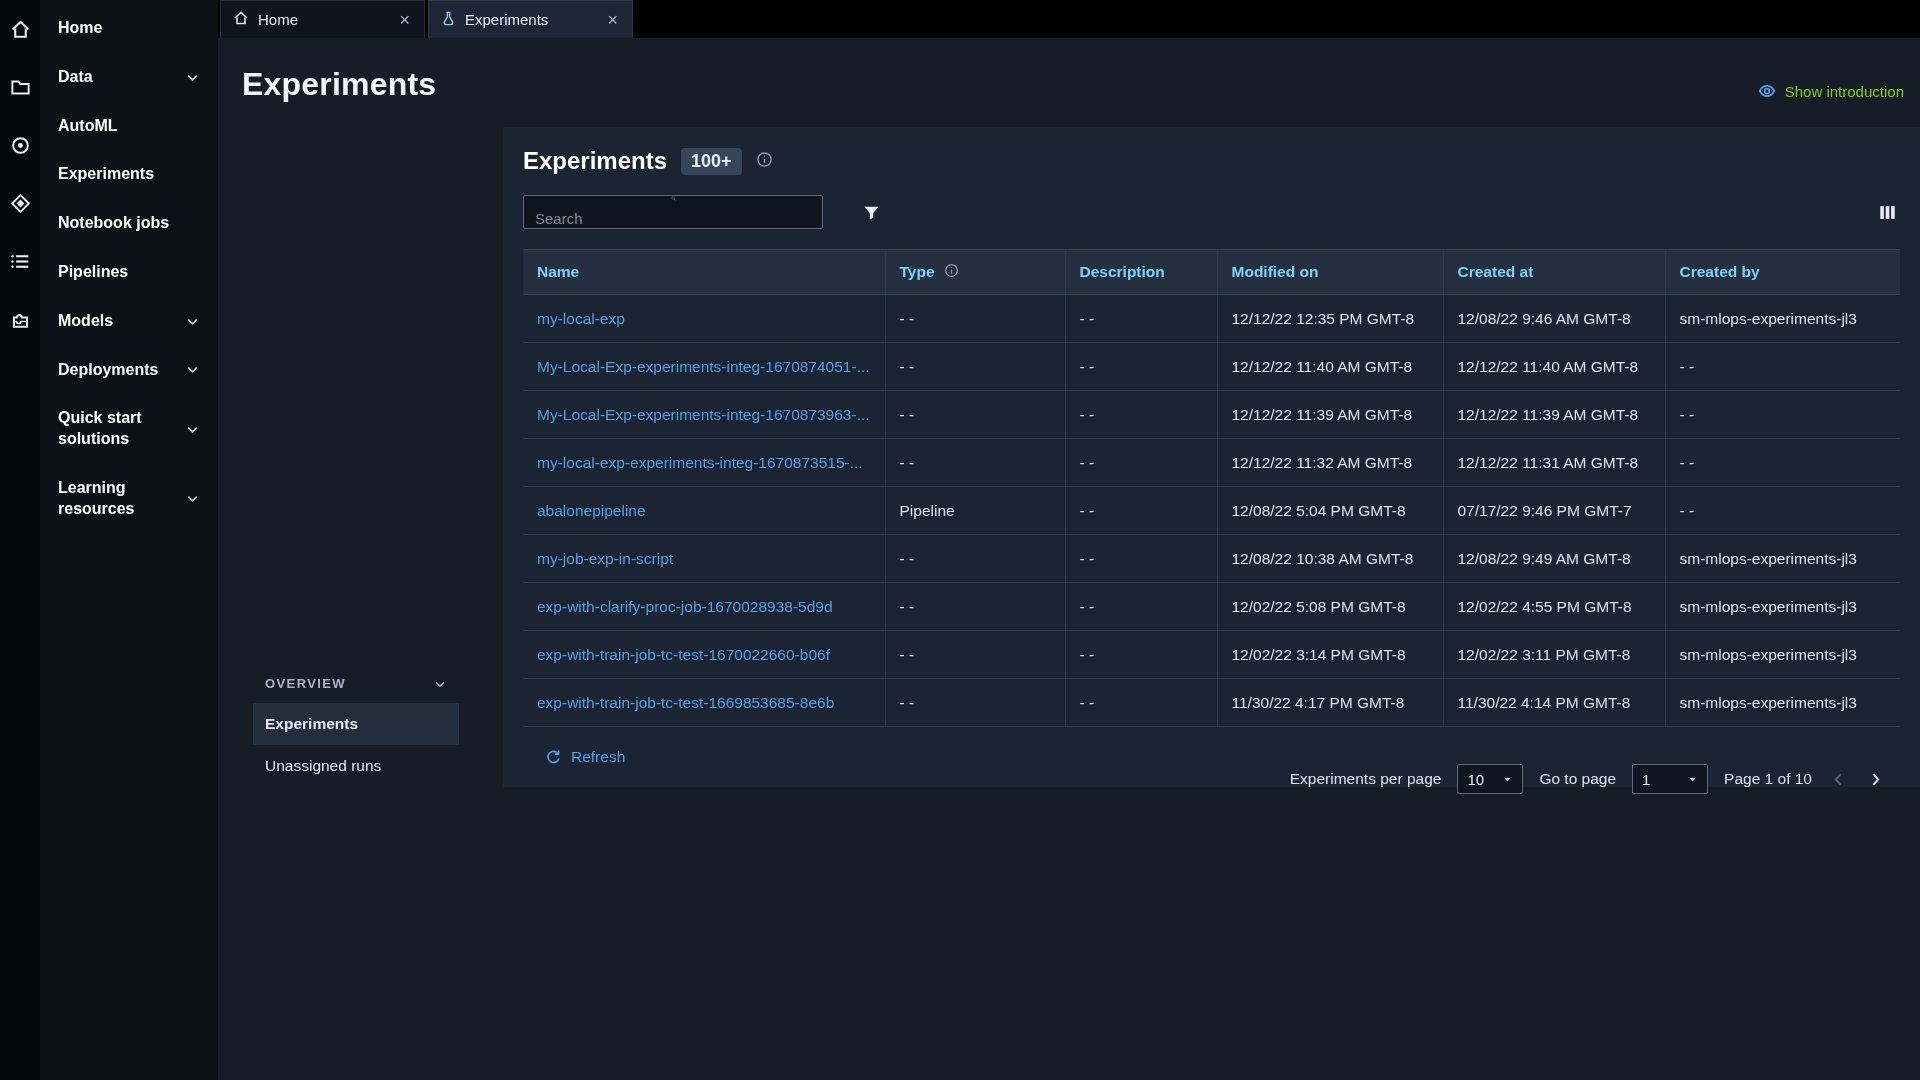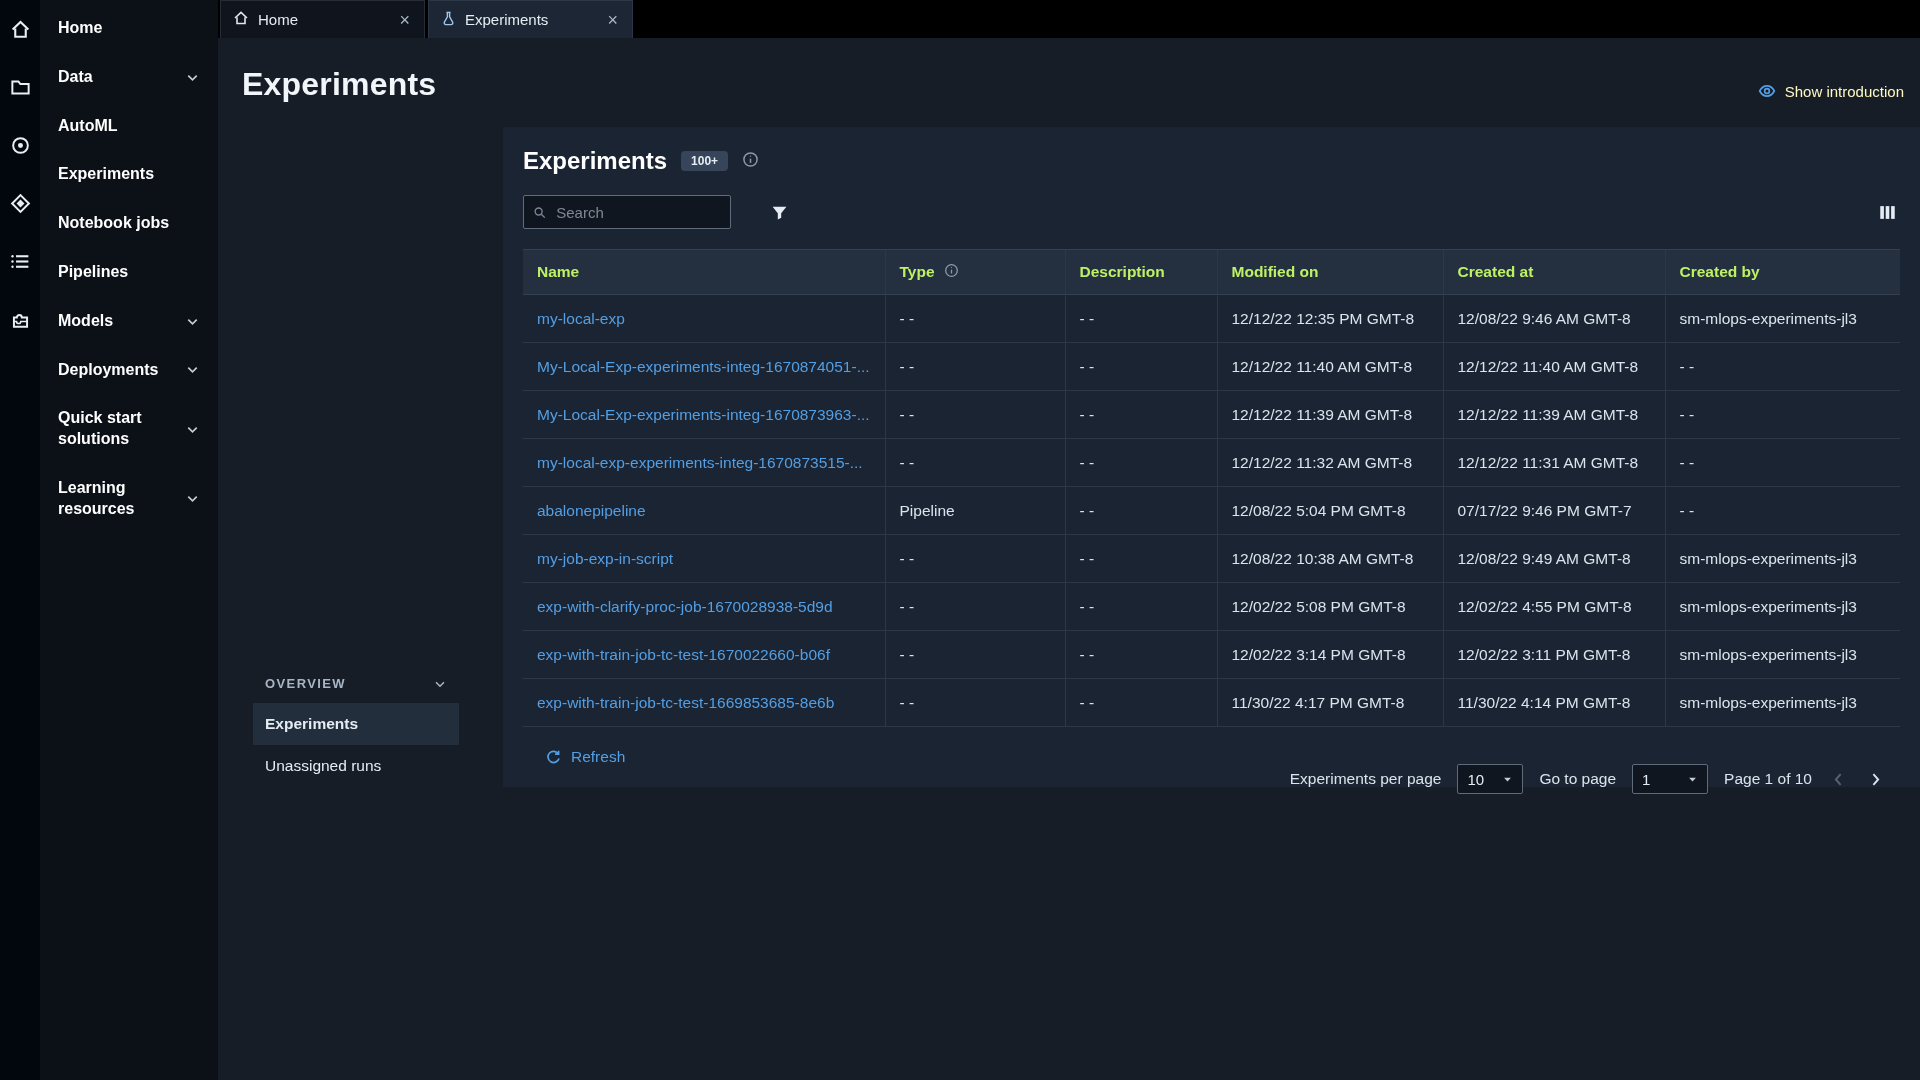--- a/index.html
+++ b/index.html
@@ -27,55 +27,55 @@
     background: #10151d; border: 1px solid #232c37; border-bottom: none; color: #e5ecf3;
     font-size: 15px; cursor: pointer; }
   .tab.active { background: #1d2634; border-color: #2b3646; }
   .tab .tab-icon { color: #dfe7ef; }
   .tab.active .tab-icon { color: #9fc6e8; }
   .tab .close { margin-left: auto; color: #aab7c4; font-size: 18px; line-height: 1; cursor: pointer; padding: 0 2px; }
 
   .content { flex: 1; background: #161d26; padding: 28px 0 0 24px; overflow: hidden; }
   .page-header { display: flex; align-items: flex-start; justify-content: space-between; padding-right: 16px; }
   h1 { margin: 0; font-size: 32px; font-weight: 700; color: #f2f6fa; letter-spacing: 0.2px; }
-  .show-intro { display: flex; align-items: center; gap: 9px; color: #fef9c3; font-size: 15px;
+  .show-intro { display: flex; align-items: center; gap: 9px; color: #84cc16; font-size: 15px;
     margin-top: 16px; cursor: pointer; white-space: nowrap; }
   .show-intro svg { color: #539fe5; }
 
   .body-row { display: flex; align-items: flex-end; margin-top: 24px; }
 
   
   .subnav { flex: 0 0 206px; margin-left: 11px; }
   .subnav-section { display: flex; align-items: center; justify-content: space-between;
     color: #a8b5c4; font-size: 13px; letter-spacing: 1.4px; font-weight: 700; padding: 12px 12px; cursor: pointer; }
   .subnav-item { padding: 12px 12px; font-size: 15.5px; color: #e5ecf3; cursor: pointer; }
   .subnav-item.active { background: #232e3c; font-weight: 700; }
 
   
   .card { flex: 1; margin-left: 44px; background: #1b2432; padding: 20px 20px 0; min-width: 0; }
   .card-header { display: flex; align-items: center; gap: 14px; }
   h2 { margin: 0; font-size: 24px; font-weight: 700; color: #ffffff; }
-  .badge { background: #36455a; color: #e7edf4; font-size: 12px; font-weight: 700;
+  .badge { background: #36455a; color: #e7edf4; font-size: 18px; font-weight: 700;
     padding: 3px 10px; border-radius: 4px; }
   .info-ic { color: #8d99a8; }
 
   .toolbar { display: flex; align-items: center; margin-top: 20px; }
-  .search { display: flex; align-items: center; gap: 8px; width: 208px; height: 34px;
-    border: 1px solid #5f6b7a; border-radius: 2px; padding: 0 9px; color: #7d8998; background: #10161f; }
+  .search { display: flex; align-items: center; gap: 8px; width: 300px; height: 34px;
+    border: 1px solid #5f6b7a; border-radius: 2px; padding: 0 9px; color: #7d8998; background: #10161f; flex-direction: column; }
   .search input { background: transparent; border: none; outline: none; color: #e5ecf3;
     font-size: 15px; width: 100%; font-family: "Liberation Sans", sans-serif; }
   .search input::placeholder { color: #7d8998; }
   .icon-btn { background: none; border: none; padding: 0; cursor: pointer; color: #e5ecf3;
     display: flex; align-items: center; }
   .filter-btn { margin-left: 40px; }
   .columns-btn { margin-left: auto; margin-right: 4px; }
 
   .table-wrap { margin-top: 20px; }
   table { width: 100%; border-collapse: collapse; font-size: 15.5px; color: #dbe3ec; table-layout: fixed; }
-  th { background: #242f3f; text-align: left; font-weight: 700; color: #bef264; height: 45px;
+  th { background: #242f3f; text-align: left; font-weight: 700; color: #7dd3fc; height: 45px;
     padding: 0 14px; border-top: 1px solid #324050; border-bottom: 1px solid #324050; }
   th .th-flex { display: flex; align-items: center; gap: 9px; }
   td { height: 48px; padding: 0 14px; border-bottom: 1px solid #2c3847; white-space: nowrap;
     overflow: hidden; text-overflow: ellipsis; }
   th + th, td + td { border-left: 1px solid #2c3847; }
   .link { color: #539fe5; cursor: pointer; }
 
   .card-footer { display: flex; align-items: center; height: 60px; padding: 0 14px 0 16px; }
   .refresh { display: flex; align-items: center; gap: 9px; color: #539fe5; font-size: 15.5px;
     cursor: pointer; background: none; border: none; font-family: "Liberation Sans", sans-serif; }

